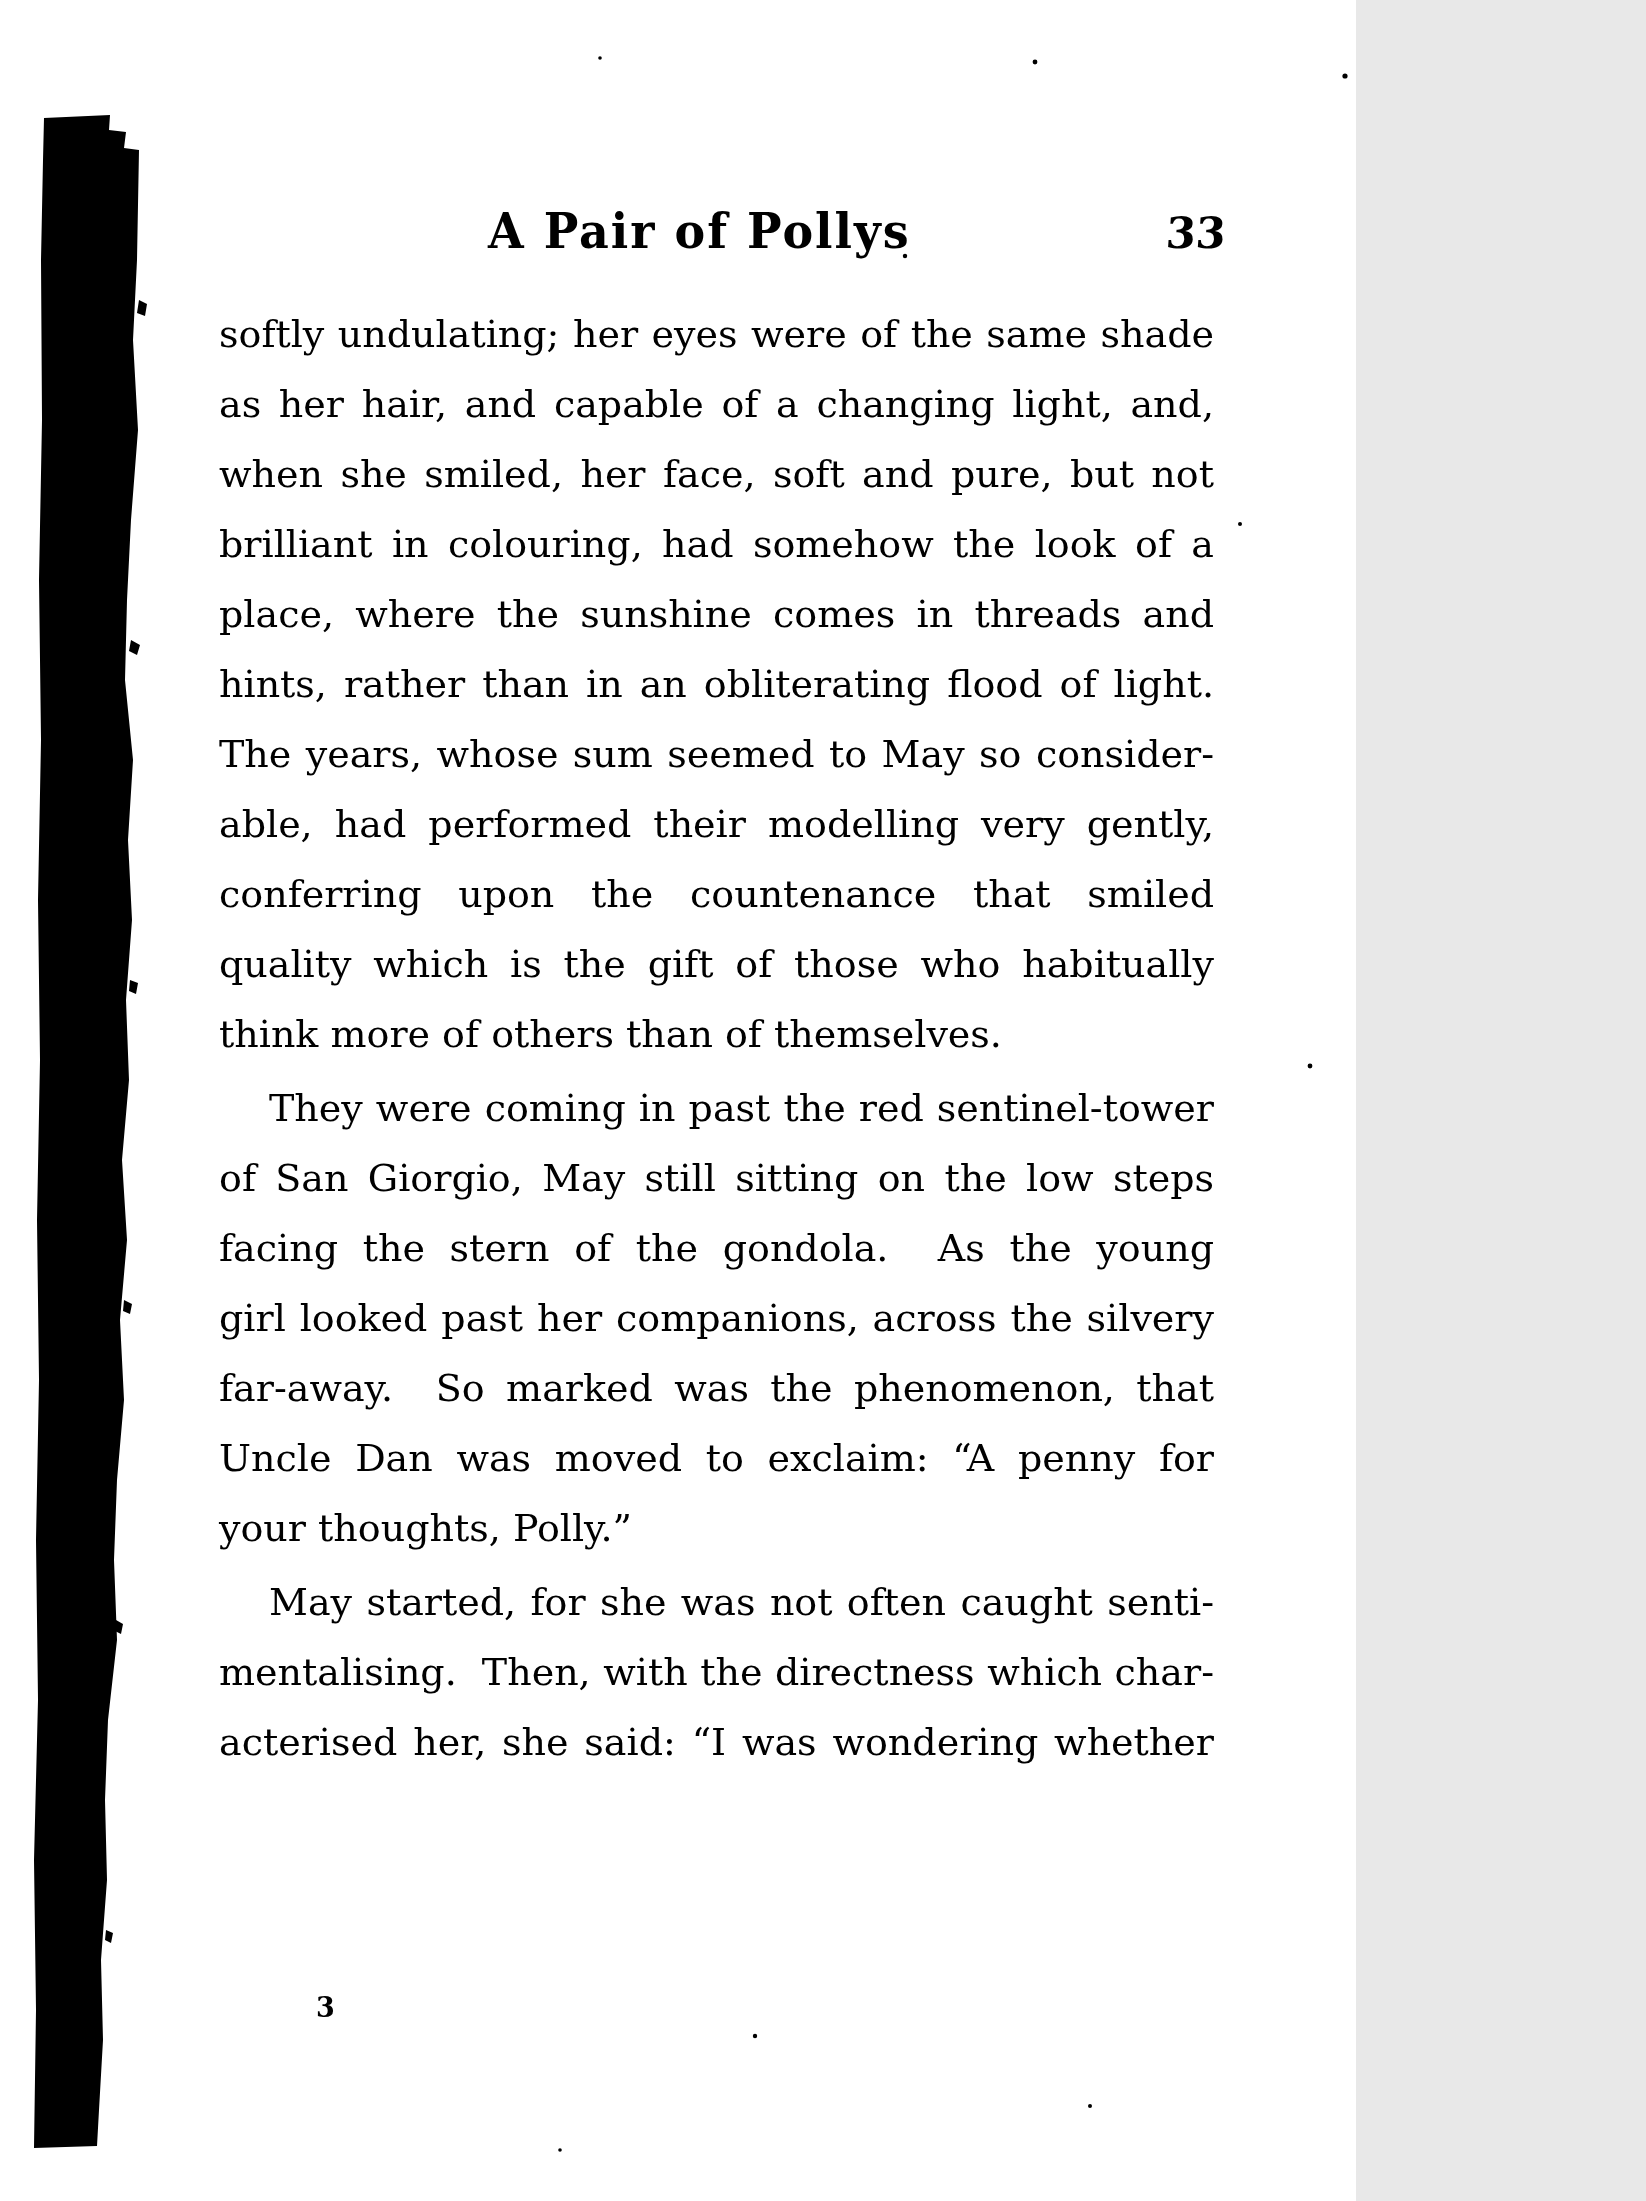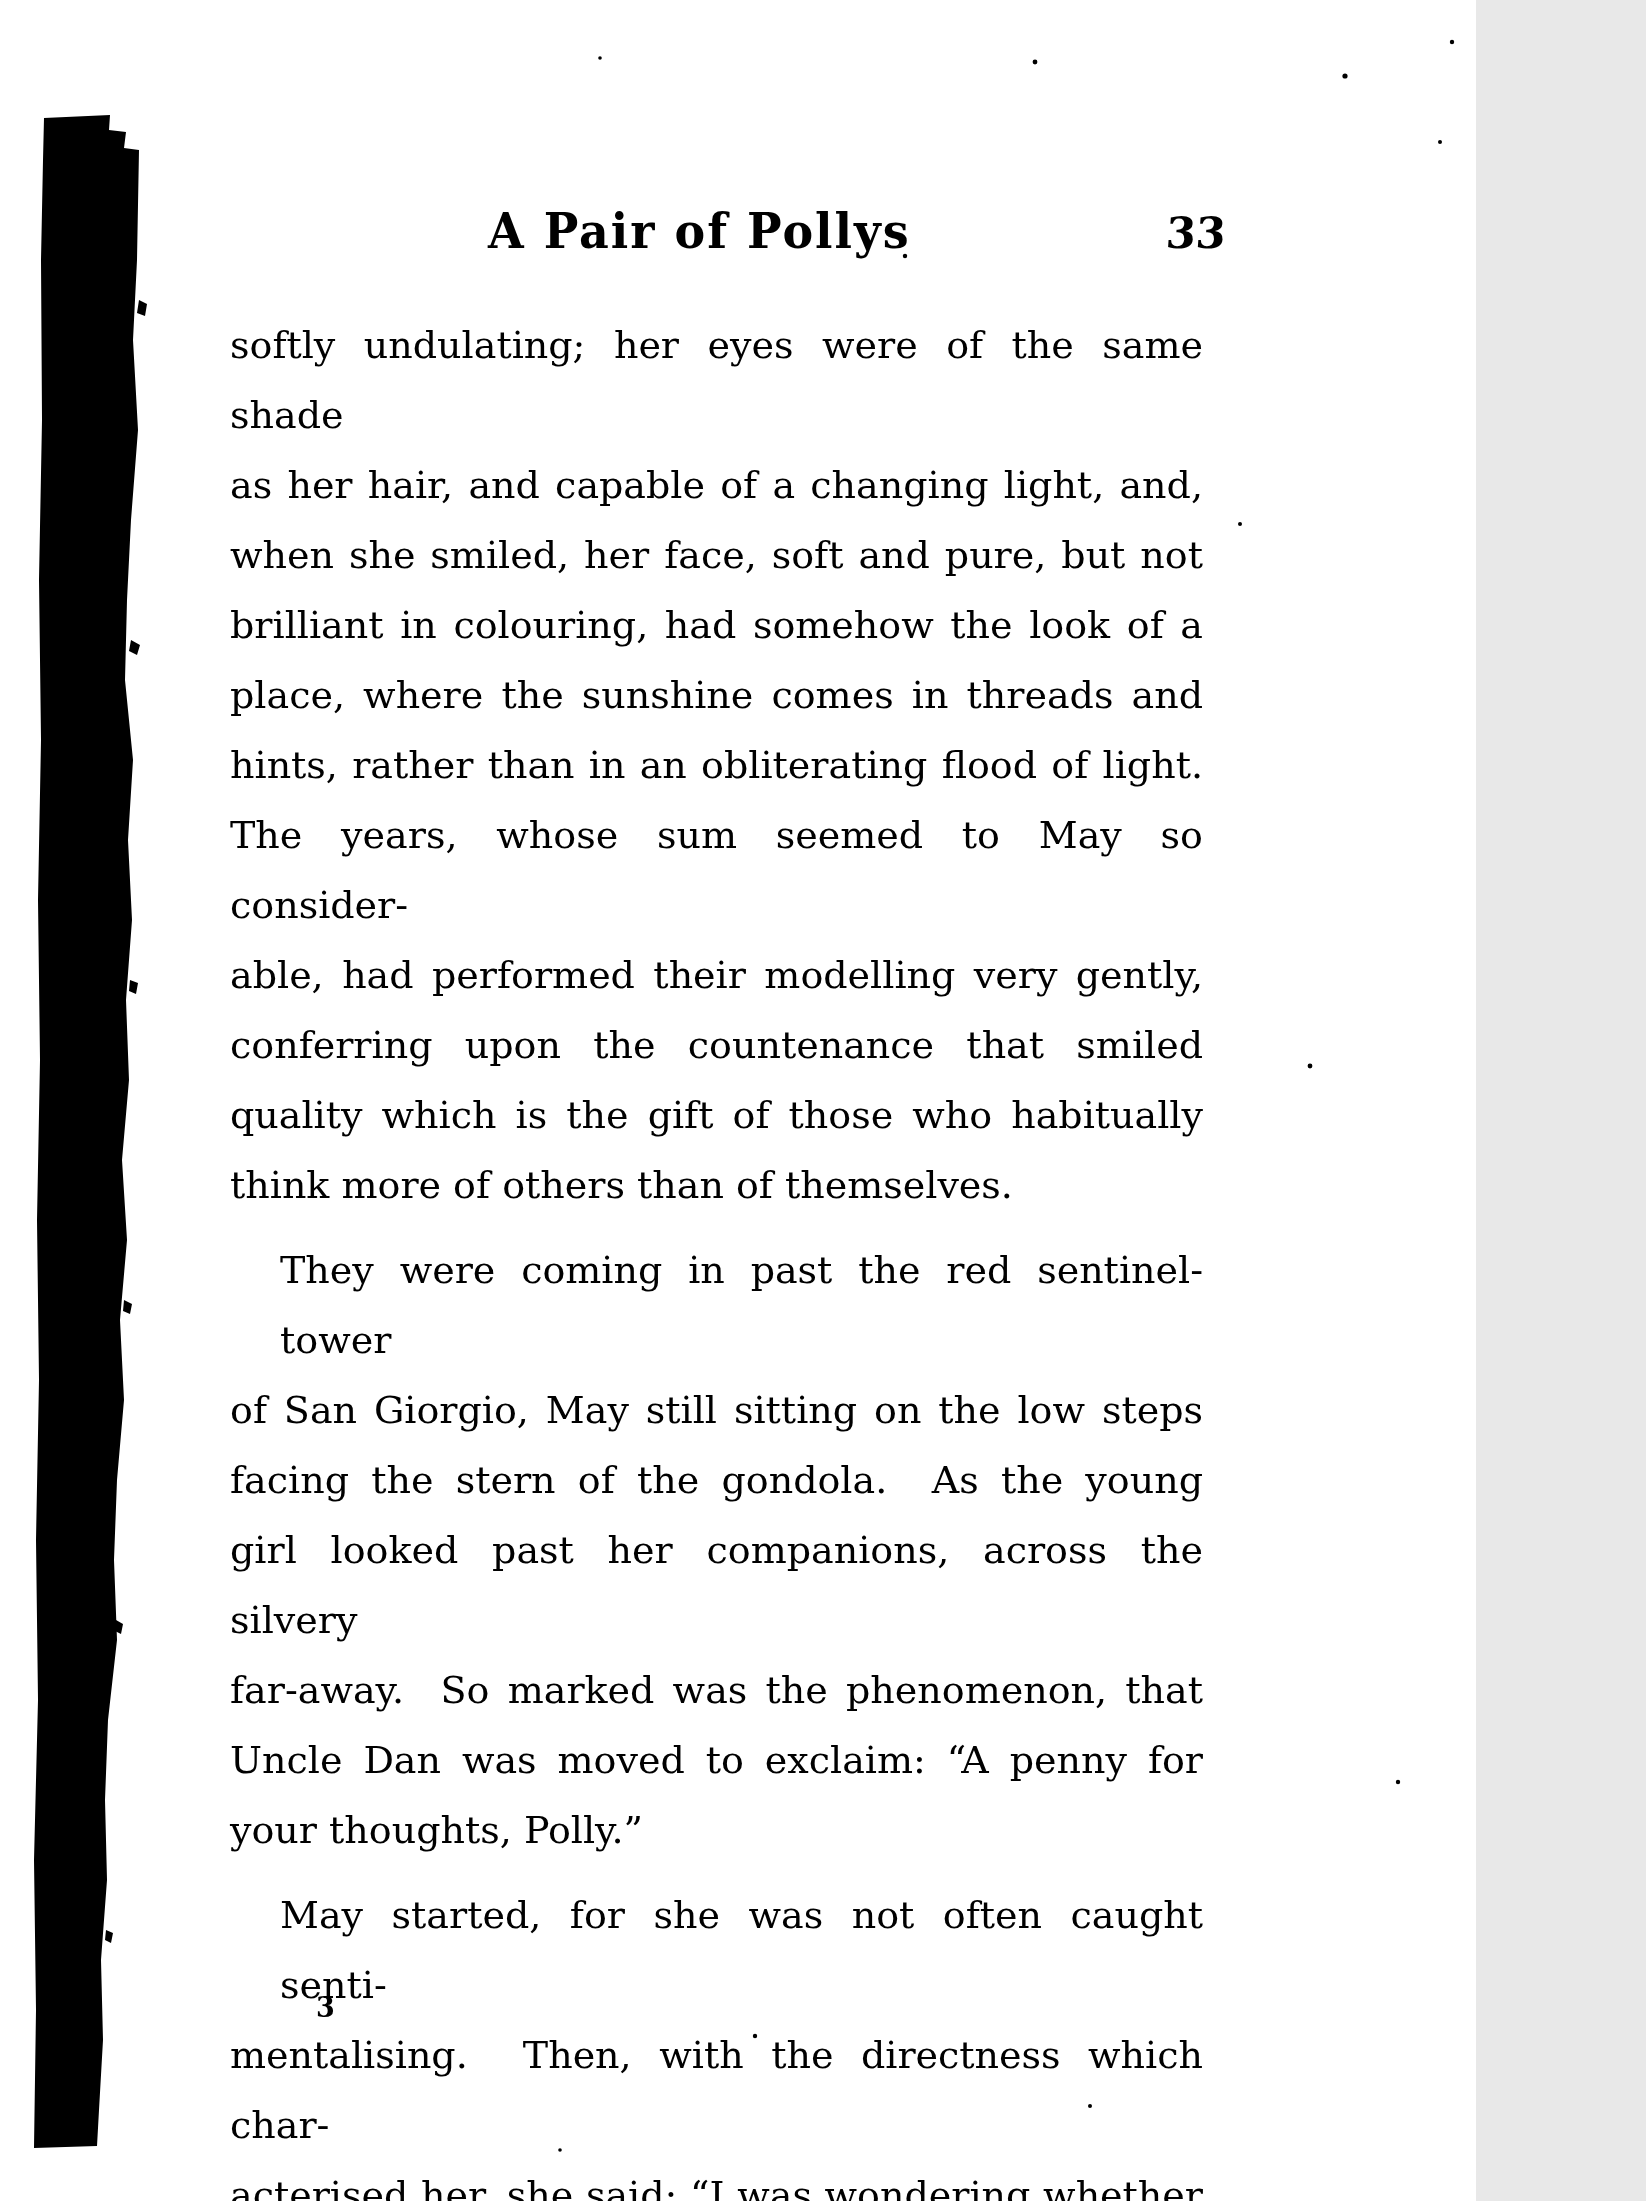--- a/index.html
+++ b/index.html
@@ -1,18 +1,18 @@
 <!DOCTYPE html>
 <html><head>
 <meta charset="utf-8">
 <style>
   html,body{margin:0;padding:0;background:#e8e8e8;}
   .page{
     position:relative;
-    width:1476px;height:2201px;
+    width:1356px;height:2201px;
     background:#ffffff;
     overflow:hidden;
     font-family:"DejaVu Serif","Liberation Serif",serif;
     color:#000;
   }
   .scan-overlay{
     position:absolute;left:0;top:0;width:1646px;height:2201px;
     pointer-events:none;
   }
   .running-head{
@@ -24,21 +24,21 @@
   .page-number{
     position:absolute;left:1166px;top:208px;
     font-size:43px;font-weight:700;
     transform:skewX(-4deg);
   }
   .textblock{
     position:absolute;left:215px;top:295px;width:1003px;
     font-size:38px;line-height:70px;
     text-rendering:optimizeLegibility;
   }
-  .para{margin:15px;padding:0;}
+  .para{margin:4px;padding:0;}
   .line{
     display:block;
     text-align:justify;
     text-align-last:justify;
     white-space:normal;
   }
   .line.last{text-align-last:left;}
   .line.indent{padding-left:50px;}
   .signature-mark{
     position:absolute;left:316px;top:1992px;

